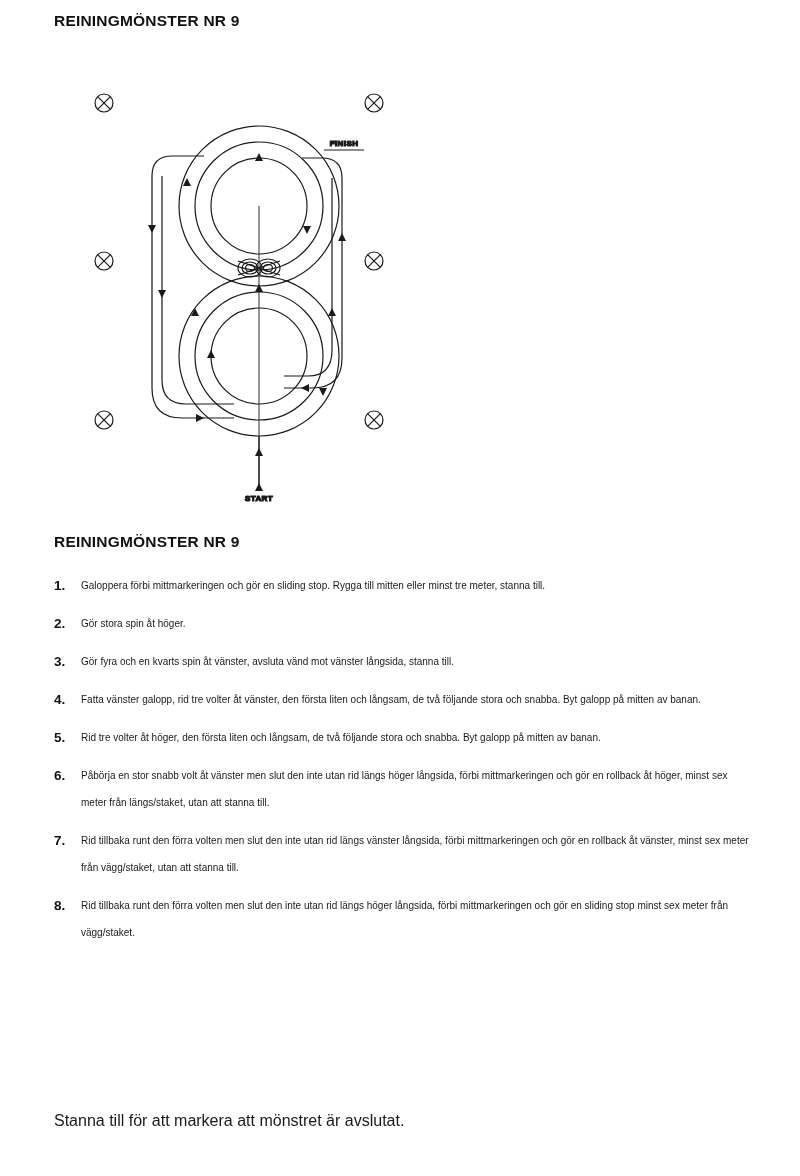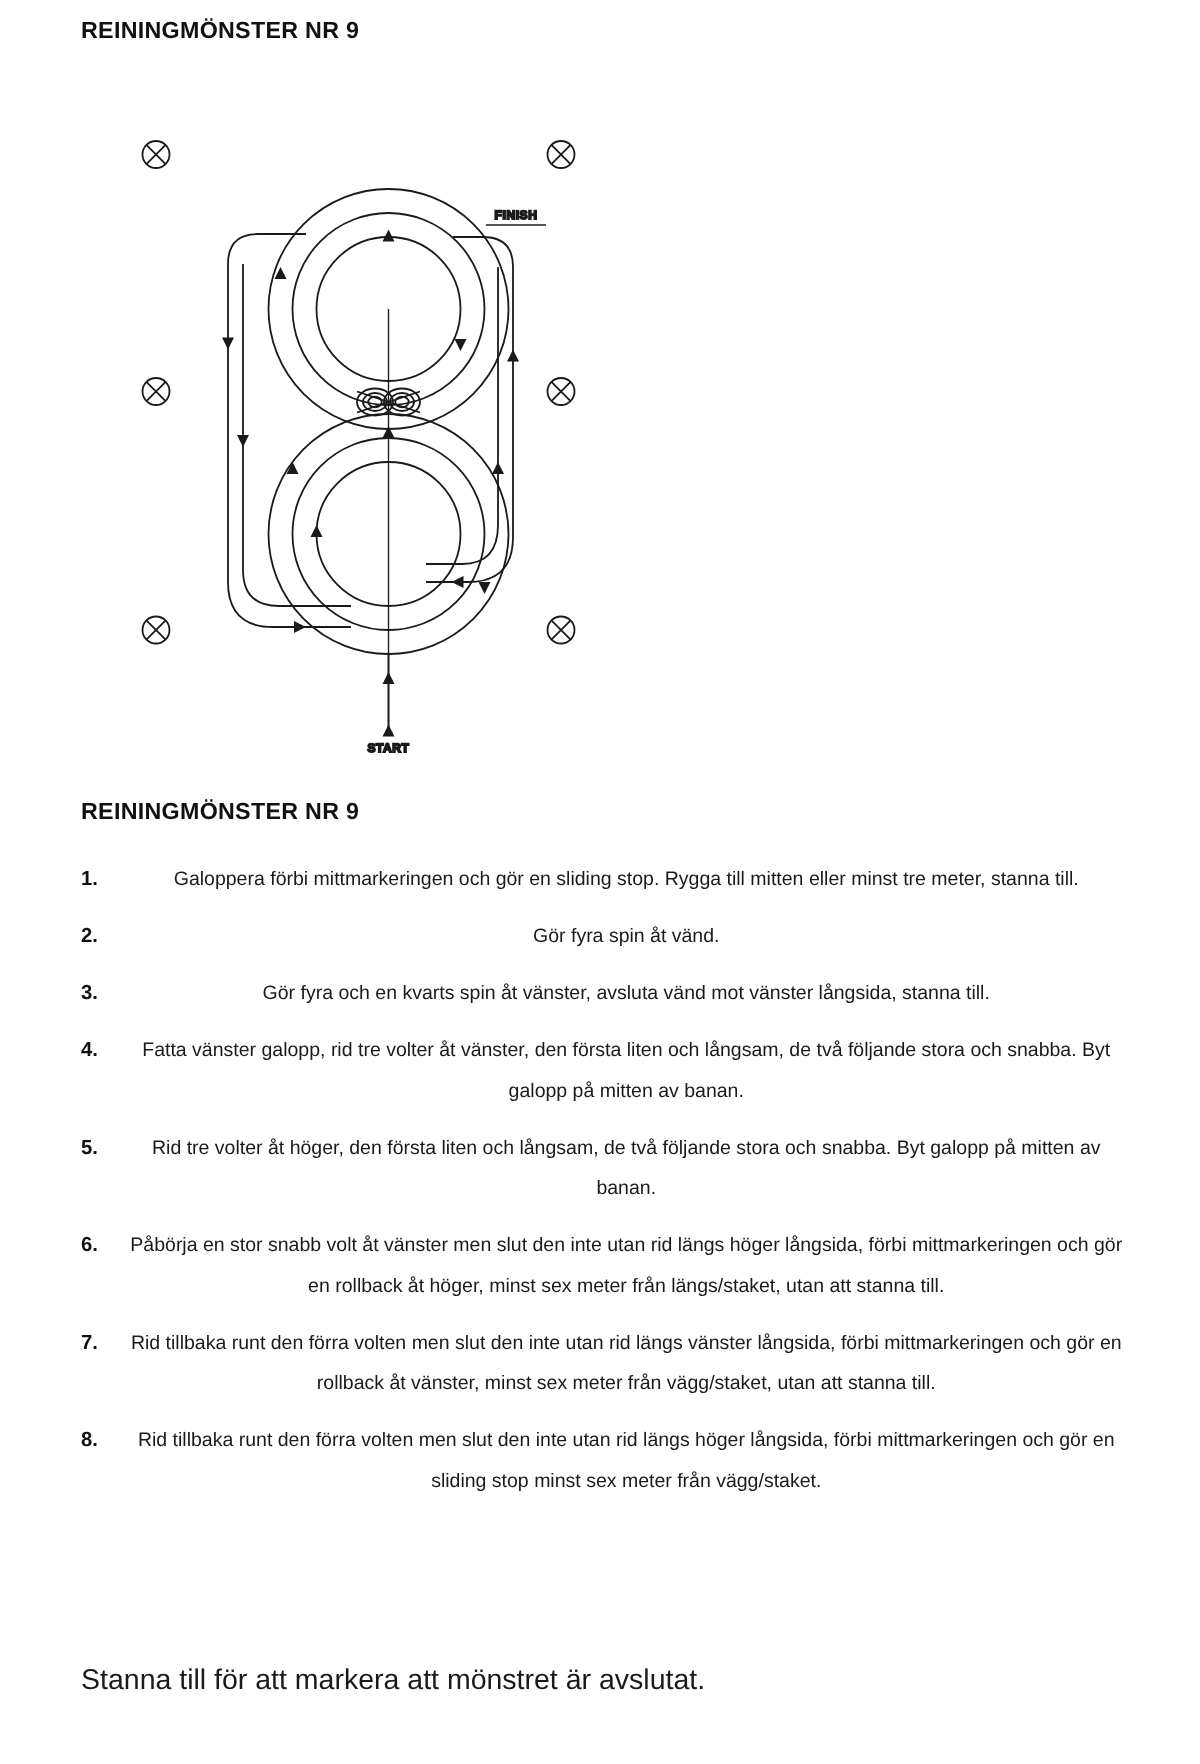--- a/index.html
+++ b/index.html
@@ -64,31 +64,30 @@
   .step-num {
     width: 27px;
     flex: 0 0 27px;
     font-size: 13.5px;
     font-weight: bold;
     line-height: 27px;
     color: #111;
   }
   .step-text {
     flex: 1;
-    font-size: 13px;
+    font-size: 10px;
     line-height: 27px;
     color: #1a1a1a;
-    text-align: center;
   }
   .closing {
     position: absolute;
     left: 54px;
     top: 1110px;
     width: 700px;
-    font-size: 19px;
+    font-size: 16px;
     line-height: 22px;
     color: #1a1a1a;
   }
   .label-text {
     font-family: "Liberation Sans", sans-serif;
     font-size: 8px;
     font-weight: bold;
     fill: #222;
     letter-spacing: 0.4px;
   }
@@ -205,21 +204,21 @@
 
   <div class="title-second">REININGMÖNSTER NR 9</div>
 
   <div class="steps">
     <div class="step">
       <div class="step-num">1.</div>
       <div class="step-text">Galoppera förbi mittmarkeringen och gör en sliding stop. Rygga till mitten eller minst tre meter, stanna till.</div>
     </div>
     <div class="step">
       <div class="step-num">2.</div>
-      <div class="step-text">Gör fyra spin åt vänd.</div>
+      <div class="step-text">Gör stora spin åt höger.</div>
     </div>
     <div class="step">
       <div class="step-num">3.</div>
       <div class="step-text">Gör fyra och en kvarts spin åt vänster, avsluta vänd mot vänster långsida, stanna till.</div>
     </div>
     <div class="step">
       <div class="step-num">4.</div>
       <div class="step-text">Fatta vänster galopp, rid tre volter åt vänster, den första liten och långsam, de två följande stora och snabba. Byt galopp på mitten av banan.</div>
     </div>
     <div class="step">

